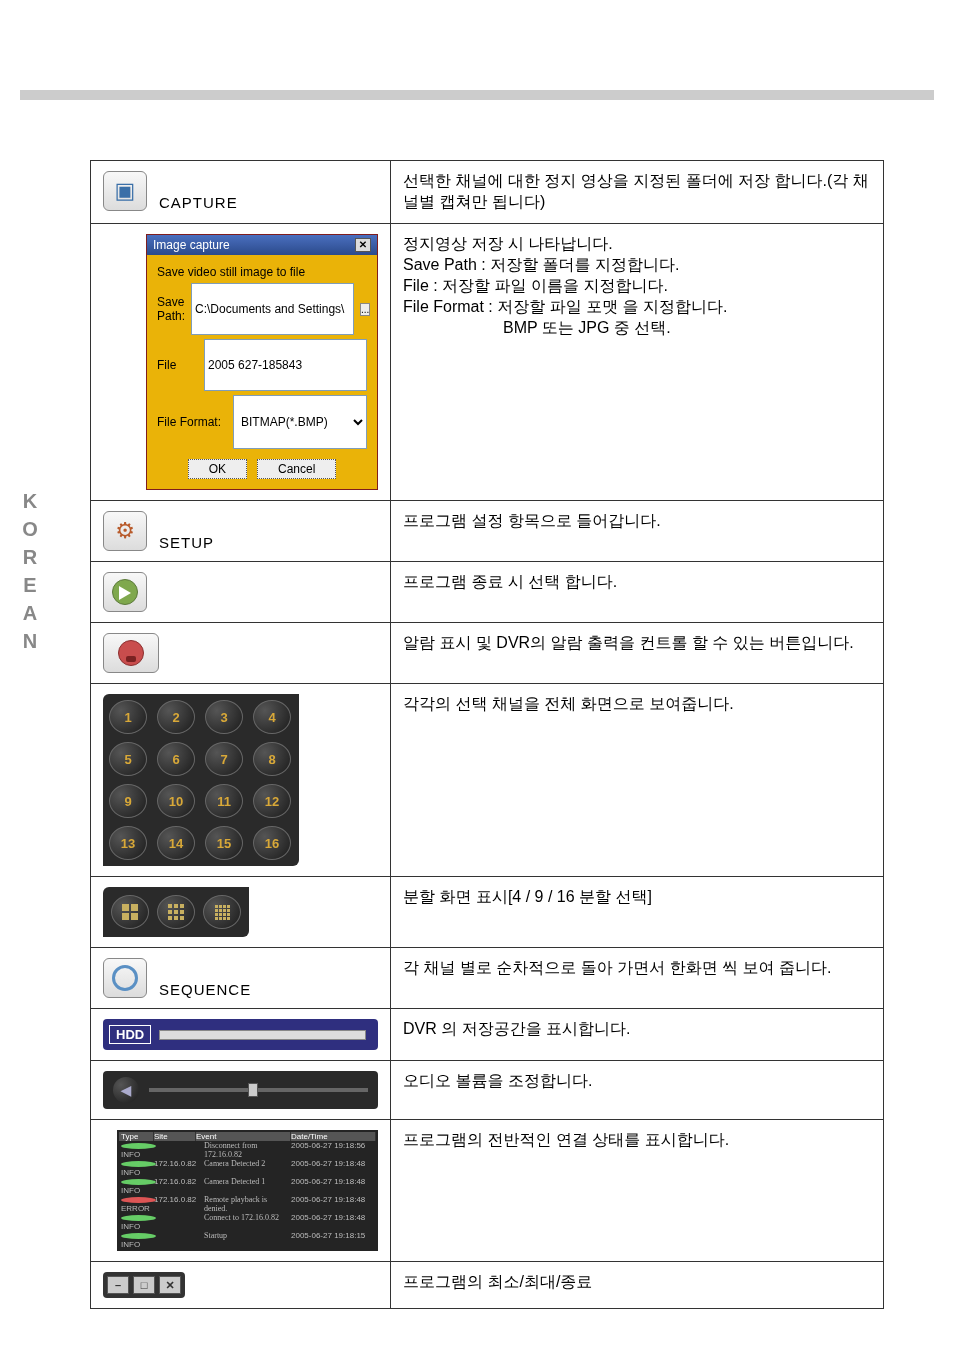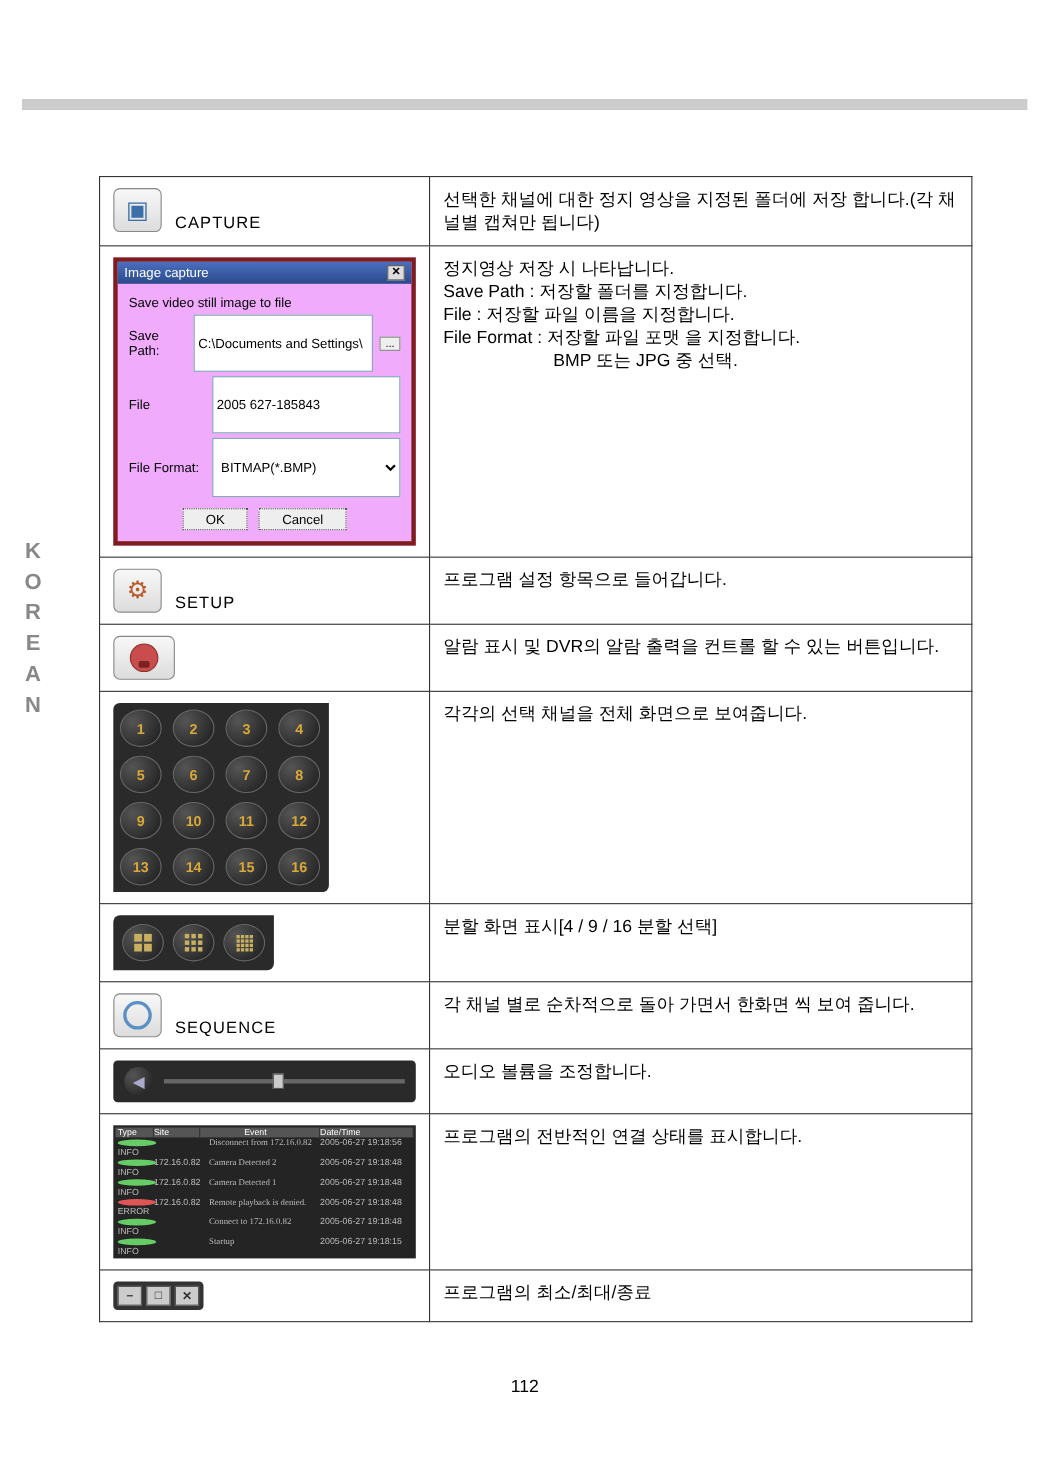--- a/index.html
+++ b/index.html
@@ -47,24 +47,25 @@
     width: 44px; height: 40px;
     background: linear-gradient(#f8f8f8,#dcdcdc);
     border: 1px solid #888;
     border-radius: 6px;
     display:flex;align-items:center;justify-content:center;
   }
   .label-text { font-size: 15px; letter-spacing: 1px; }
 
   
   .dialog {
-    border: 4px solid #7f1d1d;
+    border: 1px solid #7f1d1d;
     font-family: Tahoma, sans-serif;
     font-size: 12px;
-    background:#f0abfc;
+    background:#eab308;
+    margin-left:43px;
   }
   .dlg-title {
     background: linear-gradient(#4a6fbf,#2b4a8b);
     color:#fff;
     padding:3px 6px;
     display:flex;justify-content:space-between;align-items:center;
   }
   .close-x{
     background:#ddd;border:1px solid #555;width:16px;height:14px;
     font-size:10px;text-align:center;line-height:12px;font-weight:bold;color:#000;
@@ -157,25 +158,26 @@
     background:radial-gradient(circle at 30% 30%,#555,#1a1a1a);
     display:flex;align-items:center;justify-content:center;color:#aac;font-size:14px;
   }
   .vol-track{flex:1;height:4px;background:#666;position:relative;}
   .vol-thumb{position:absolute;left:45%;top:-5px;width:10px;height:14px;background:#ccc;border:1px solid #555;}
 
   
   .status-box{
     background:#242424;color:#bbb;font-size:8px;font-family:Tahoma,sans-serif;
     padding:2px;
+    margin-left:14px;
   }
   .status-hdr{display:flex;background:#555;color:#fff;}
   .status-hdr span:nth-child(1){width:35px;padding-left:2px;}
   .status-hdr span:nth-child(2){width:42px;}
-  .status-hdr span:nth-child(3){flex:1;padding-left:40px;}
+  .status-hdr span:nth-child(3){flex:1;}
   .status-hdr span:nth-child(4){width:85px;}
   .status-hdr span{border-right:1px solid #333;}
   .srow{display:flex;}
   .srow span:nth-child(1){width:35px;padding-left:2px;}
   .srow span:nth-child(2){width:50px;}
   .srow span:nth-child(3){flex:1;font-family:Liberation Serif, serif;}
   .srow span:nth-child(4){width:85px;}
   .dot{display:inline-block;width:6px;height:6px;border-radius:50%;margin-right:2px;vertical-align:middle;}
   .dot.g{background:#6c6;} .dot.r{background:#d55;}
 
@@ -260,20 +262,28 @@
     <div class="icon-row">
       <div class="square-icon">
                 <span class="setup-symbol">⚙</span>
               </div>
       <span class="label-text">SETUP</span>
     </div>
   </td>
   <td>프로그램 설정 항목으로 들어갑니다.</td>
 </tr>
 
+<tr>
+  <td class="left">
+    <div class="square-icon">
+              <div class="exit-icon-inner"></div>
+            </div>
+  </td>
+  <td>프로그램 종료 시 선택 합니다.</td>
+</tr>
 
 <tr>
   <td class="left">
     <div class="square-icon wide-icon">
               <div class="alarm-icon-inner"></div>
             </div>
   </td>
   <td>알람 표시 및 DVR의 알람 출력을 컨트롤 할 수 있는 버튼입니다.</td>
 </tr>
 
@@ -355,20 +365,29 @@
     <div class="icon-row">
       <div class="square-icon">
                 <div class="seq-inner"></div>
               </div>
       <span class="label-text">SEQUENCE</span>
     </div>
   </td>
   <td>각 채널 별로 순차적으로 돌아 가면서 한화면 씩 보여 줍니다.</td>
 </tr>
 
+<tr>
+  <td class="left">
+    <div class="hdd-bar">
+      <span class="hdd-label">HDD</span>
+      <div class="hdd-track"></div>
+    </div>
+  </td>
+  <td>DVR 의 저장공간을 표시합니다.</td>
+</tr>
 
 <tr>
   <td class="left">
     <div class="vol-row">
       <div class="vol-icon">◀</div>
       <div class="vol-track">
                 <div class="vol-thumb"></div>
               </div>
     </div>
   </td>

